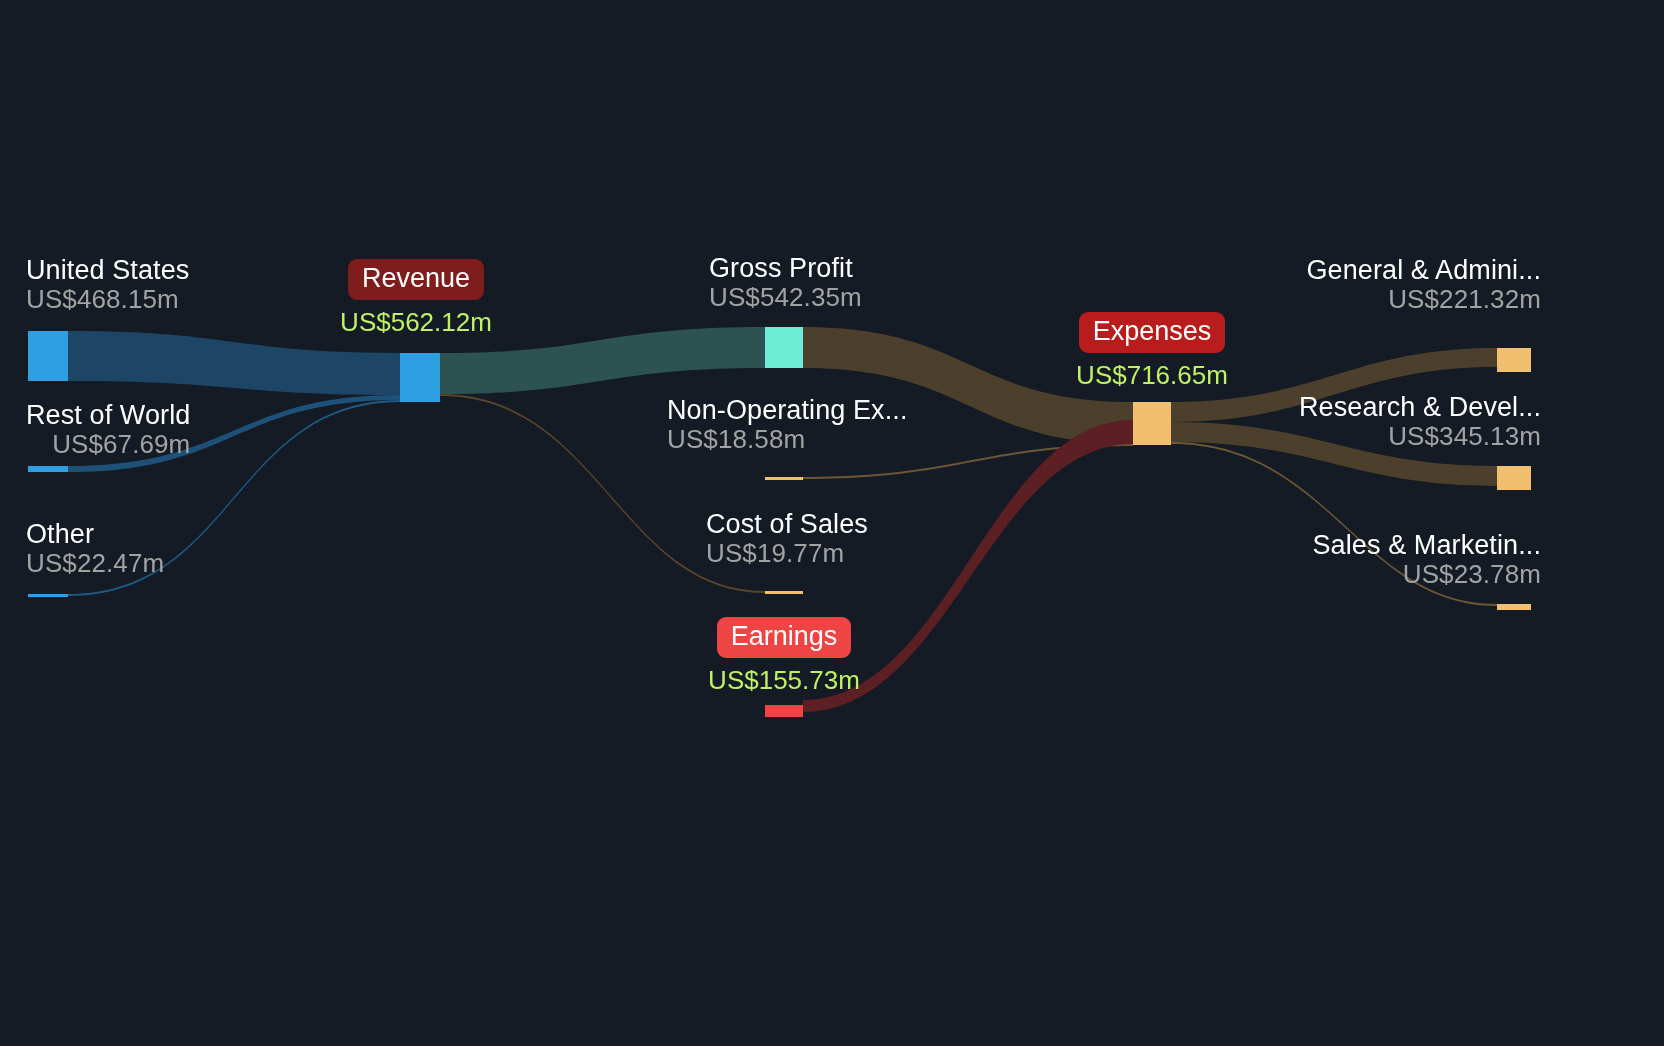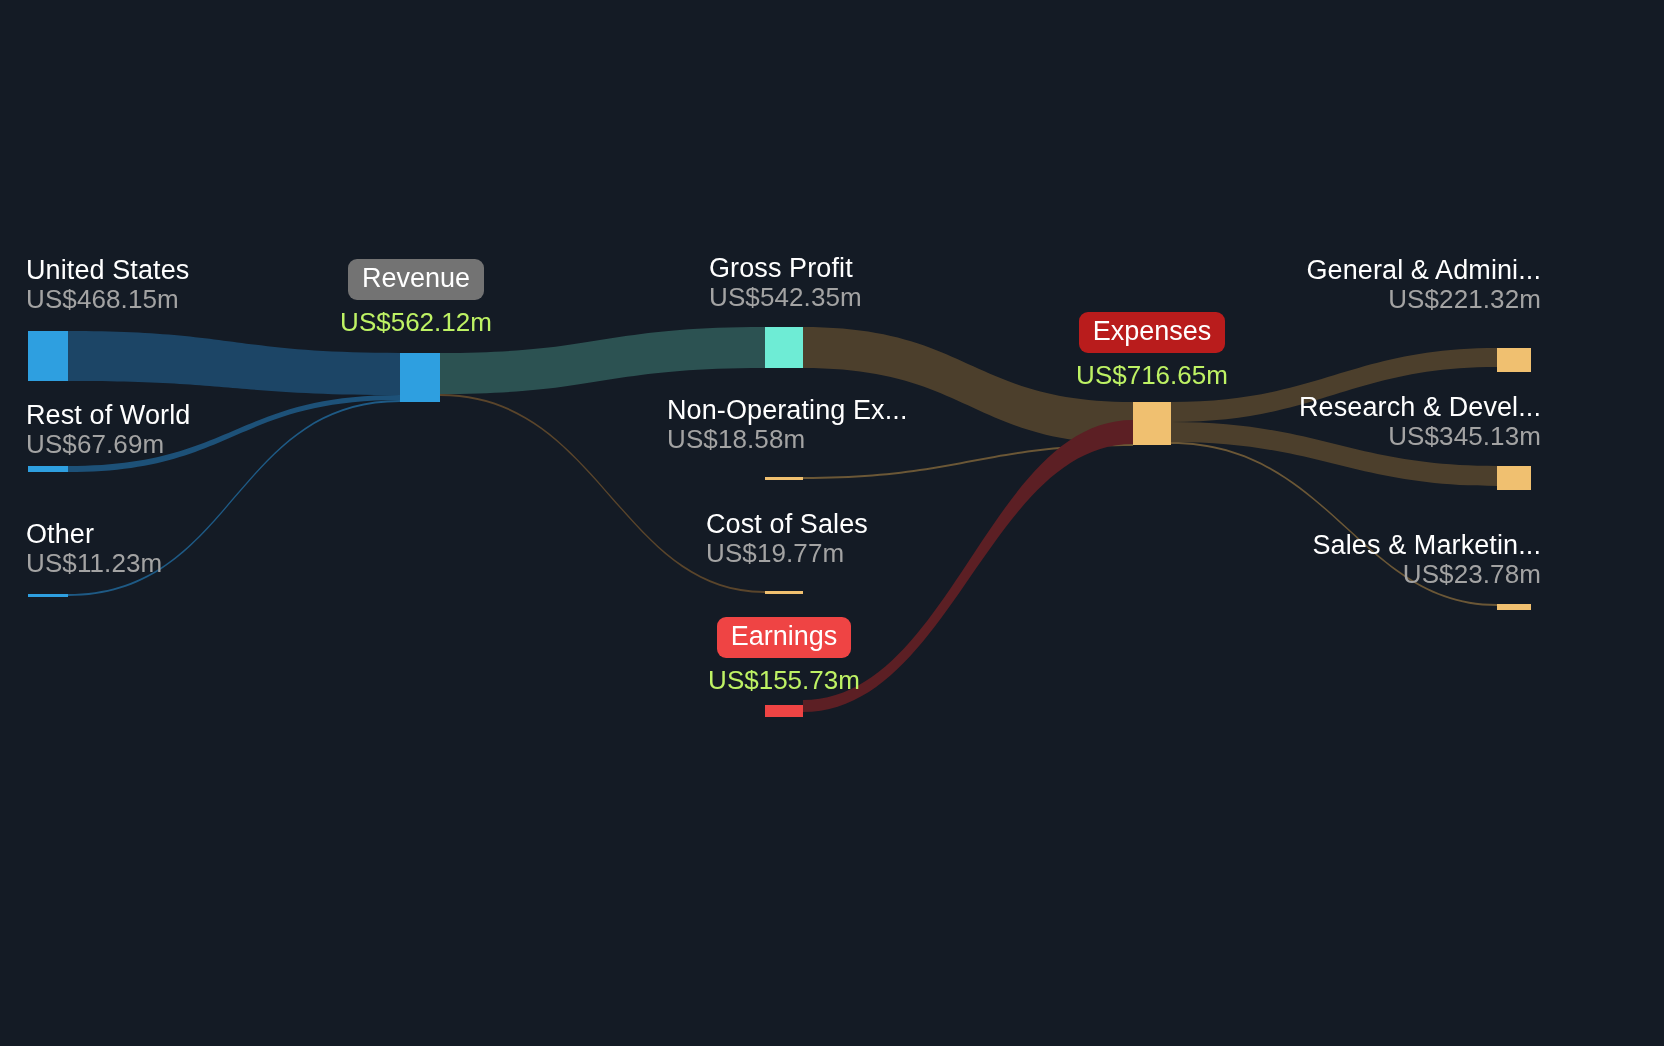--- a/index.html
+++ b/index.html
@@ -132,32 +132,32 @@
 
   </svg>
 
   <div class="label-layer">
 
     <div class="node-label" style="left:26px; top:255px;">
       <span class="nm">United States</span>
       <span class="vl">US$468.15m</span>
     </div>
 
-    <div class="node-label" style="left:26px; top:400px;">
+    <div class="node-label" style="left:26px; top:400px;text-align:right;">
       <span class="nm">Rest of World</span>
       <span class="vl">US$67.69m</span>
     </div>
 
     <div class="node-label" style="left:26px; top:519px;">
       <span class="nm">Other</span>
-      <span class="vl">US$11.23m</span>
+      <span class="vl">US$22.47m</span>
     </div>
 
     <div class="pill-label" style="left:330px; top:259px; width:172px;">
-      <span class="pill" style="background:#737373;">Revenue</span>
+      <span class="pill" style="background:#7f1d1d;">Revenue</span>
       <span class="pill-value">US$562.12m</span>
     </div>
 
     <div class="node-label" style="left:709px; top:253px;">
       <span class="nm">Gross Profit</span>
       <span class="vl">US$542.35m</span>
     </div>
 
     <div class="node-label" style="left:667px; top:395px;">
       <span class="nm">Non-Operating Ex...</span>

